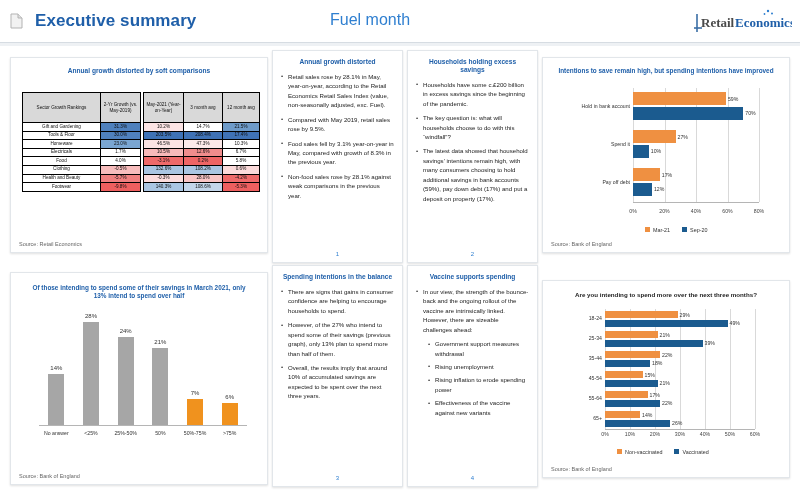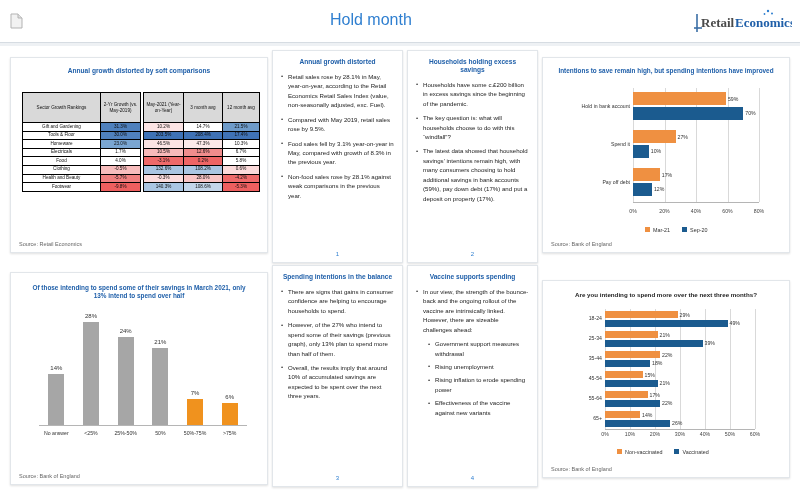--- a/index.html
+++ b/index.html
@@ -104,21 +104,22 @@
 </head>
 <body>
 
 <div class="page">
 
   <div class="header">
     <svg class="doc-icon" viewBox="0 0 13 16">
       <path d="M1 1h7l4 4v10H1z" fill="#f2f2f2" stroke="#b3b3b3" stroke-width="1"></path>
       <path d="M8 1v4h4" fill="#e0e0e0" stroke="#b3b3b3" stroke-width="1"></path>
     </svg>
-    <div class="subtitle">Hold month</div>
+    <div class="title">Executive summary</div>
+    <div class="subtitle">Fuel month</div>
     <div class="logo">
       <svg width="98" height="26" viewBox="0 0 98 26">
         <circle cx="74" cy="3" r="1.2" fill="#2f7fd0"></circle>
         <circle cx="78" cy="5.5" r="1" fill="#2f7fd0"></circle>
         <circle cx="70.5" cy="6" r=".9" fill="#2f7fd0"></circle>
         <line x1="3" y1="6" x2="3" y2="24" stroke="#3a6ea5" stroke-width="1.6"></line>
         <line x1="0" y1="20" x2="8" y2="20" stroke="#3a6ea5" stroke-width="1.6"></line>
         <text x="7" y="19" font-family="&quot;Liberation Serif&quot;, serif" font-size="13" font-weight="bold" fill="#4a4a4a">Retail</text>
         <text x="41" y="19" font-family="&quot;Liberation Serif&quot;, serif" font-size="13" font-weight="bold" fill="#1f5fa9">Economics</text>
       </svg>

